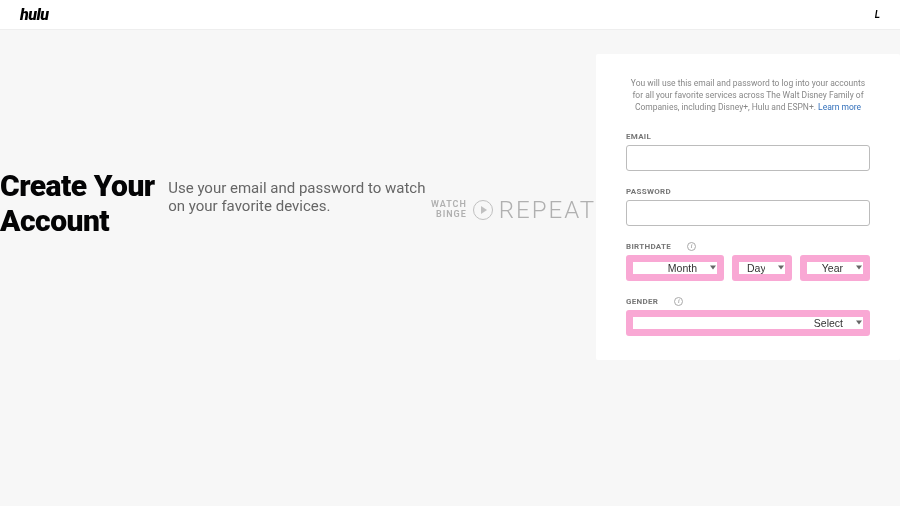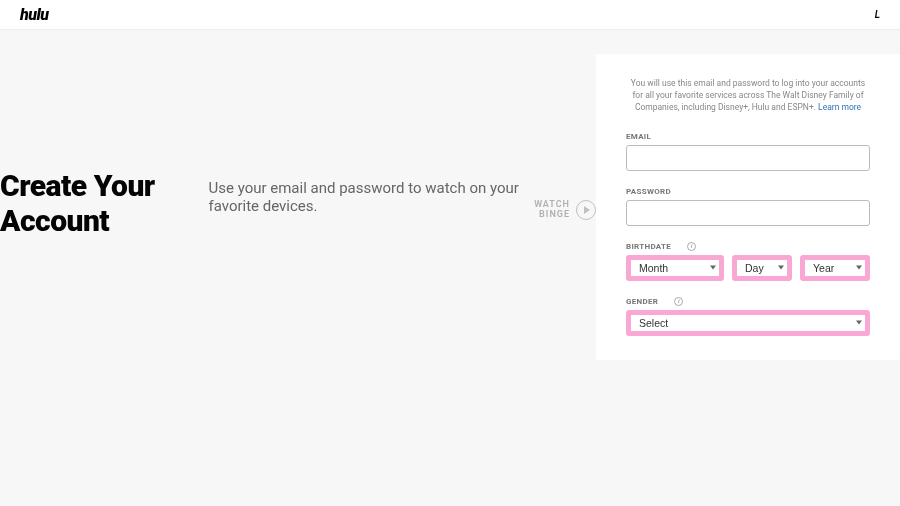--- a/index.html
+++ b/index.html
@@ -164,29 +164,30 @@
     .select-wrapper {
       position: relative;
     }
     .select-wrapper.month { flex: 0 0 98px; }
     .select-wrapper.day { flex: 0 0 60px; }
     .select-wrapper.year { flex: 0 0 70px; }
     .select-wrapper.full { width: 100%; }
     .form-select {
       width: 100%;
       height: 26px;
-      border: 5px solid #f9a8d4;
+      border: 7px solid #f9a8d4;
       border-radius: 3px;
       padding: 0 20px 0 8px;
       font-size: 10.5px;
       color: #333;
       background: #fff;
       appearance: none;
       -webkit-appearance: none;
       cursor: pointer;
+      text-align: right;
     }
     .select-chevron {
       position: absolute;
       right: 7px;
       top: 50%;
       transform: translateY(-50%);
       pointer-events: none;
       width: 7px;
       height: 5px;
     }
@@ -213,20 +214,21 @@
   <p class="page-subtitle">Use your email and password to watch on your favorite devices.</p>
 
   <div class="tagline">
     <div class="tagline-left">
       <span>WATCH</span>
       <span>BINGE</span>
     </div>
     <div class="tagline-circle">
       <div class="tagline-play"></div>
     </div>
+    <div class="tagline-right">REPEAT</div>
   </div>
 
   <div class="card">
     <p class="card-intro">
       <span>You will use this email and password to log into your accounts for all your favorite services across The Walt Disney Family of Companies, including Disney+, Hulu and ESPN+. </span><span class="learn-more">Learn more</span>
     </p>
 
     <div class="form-group">
       <label class="form-label">EMAIL</label>
       <input type="email" class="form-input" value="" style="">

